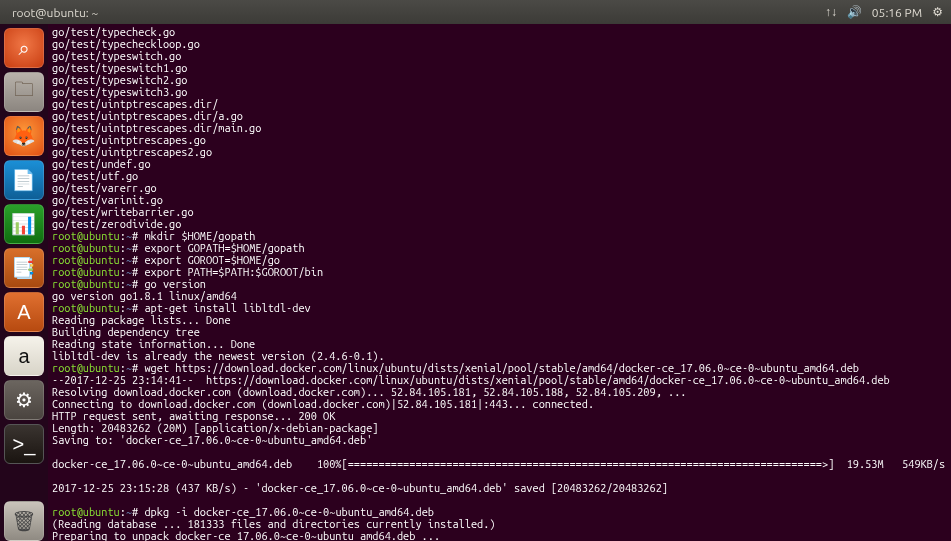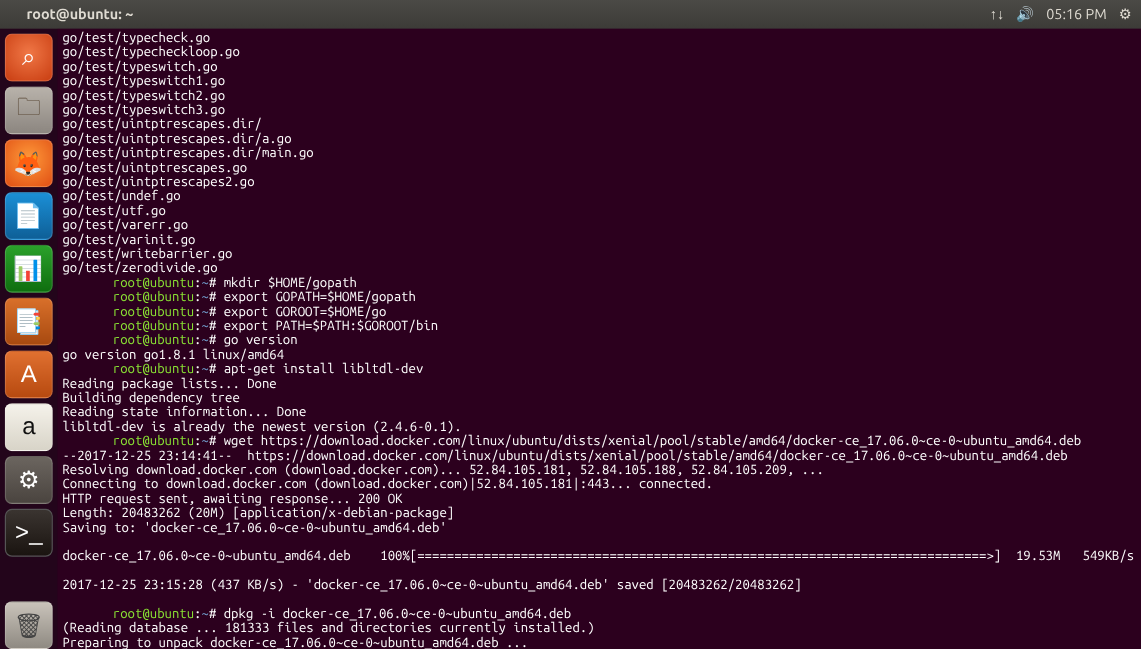--- a/index.html
+++ b/index.html
@@ -1,37 +1,37 @@
 <!DOCTYPE html>
 <html><head>
 <meta charset="utf-8">
 <style>
   * { margin: 0; padding: 0; box-sizing: border-box; }
   html, body { width: 951px; height: 541px; overflow: hidden; font-family: "Ubuntu Mono", "DejaVu Sans Mono", monospace; }
   body { background: #2c001e; }
   .topbar { height: 24px; background: linear-gradient(#4b4a46,#3c3b37); color: #dfdbd2; display: flex; align-items: center; font-family: Ubuntu, sans-serif; font-size: 12px; }
-  .topbar .title { padding-left: 22px; flex: 1; font-weight: bold; }
+  .topbar .title { padding-left: 12px; flex: 1; font-weight: normal; }
   .topbar .tray { display: flex; align-items: center; gap: 10px; padding-right: 8px; }
   .topbar .tray span { display: inline-flex; align-items: center; }
   .launcher { position: absolute; top: 24px; left: 0; width: 48px; height: 517px; background: rgba(30,10,25,0.55); display: flex; flex-direction: column; align-items: center; padding-top: 4px; gap: 4px; }
   .licon { width: 40px; height: 40px; border-radius: 6px; display: flex; align-items: center; justify-content: center; font-family: sans-serif; font-size: 20px; color: #fff; border: 1px solid rgba(255,255,255,0.15); background: linear-gradient(#6b6560,#4a443f); }
   .licon.search { background: radial-gradient(circle at 50% 40%, #f07746,#c93e12); }
   .licon.files  { background: linear-gradient(#b8b2aa,#8c8680); color:#5c4b3a;}
   .licon.firefox{ background: radial-gradient(circle at 50% 40%, #ff9a3a,#e05014); color:#0a3a7a;}
   .licon.doc    { background: linear-gradient(#1b8fd6,#0e5f97);}
   .licon.calc   { background: linear-gradient(#2aa02a,#0f6e0f);}
   .licon.impress{ background: linear-gradient(#d86f2a,#a84a10);}
   .licon.store  { background: linear-gradient(#e07030,#b74a10);}
   .licon.amazon { background: linear-gradient(#f5f2ea,#d8d4c8); color:#111;}
   .licon.settings{background: linear-gradient(#6b655f,#4a443f);}
   .licon.term   { background: linear-gradient(#3a3430,#1a1410); border:1px solid #555;}
   .licon.trash  { background: linear-gradient(#c9c3ba,#8f8a82); color:#444;}
   .spacer { flex: 1; }
   .terminal { position: absolute; top: 24px; left: 48px; right: 0; bottom: 0; background: #2c001e; color: #ffffff; font-size: 11px; line-height: 12px; padding: 2px 4px; white-space: pre; overflow: hidden; }
-  .prompt { color: #8ae234; margin-left: 42px; }
+  .prompt { color: #8ae234; }
   .path   { color: #729fcf; }
 </style>
 </head>
 <body>
 
 <div class="topbar">
   <span class="title">root@ubuntu: ~</span>
   <div class="tray">
     <span>↑↓</span>
     <span>🔊</span>

